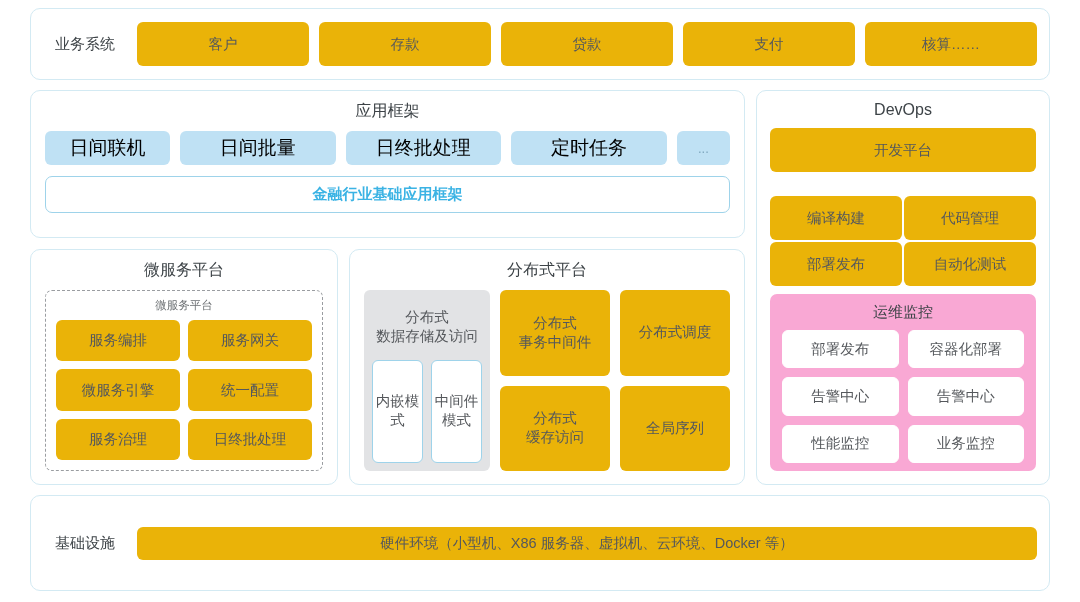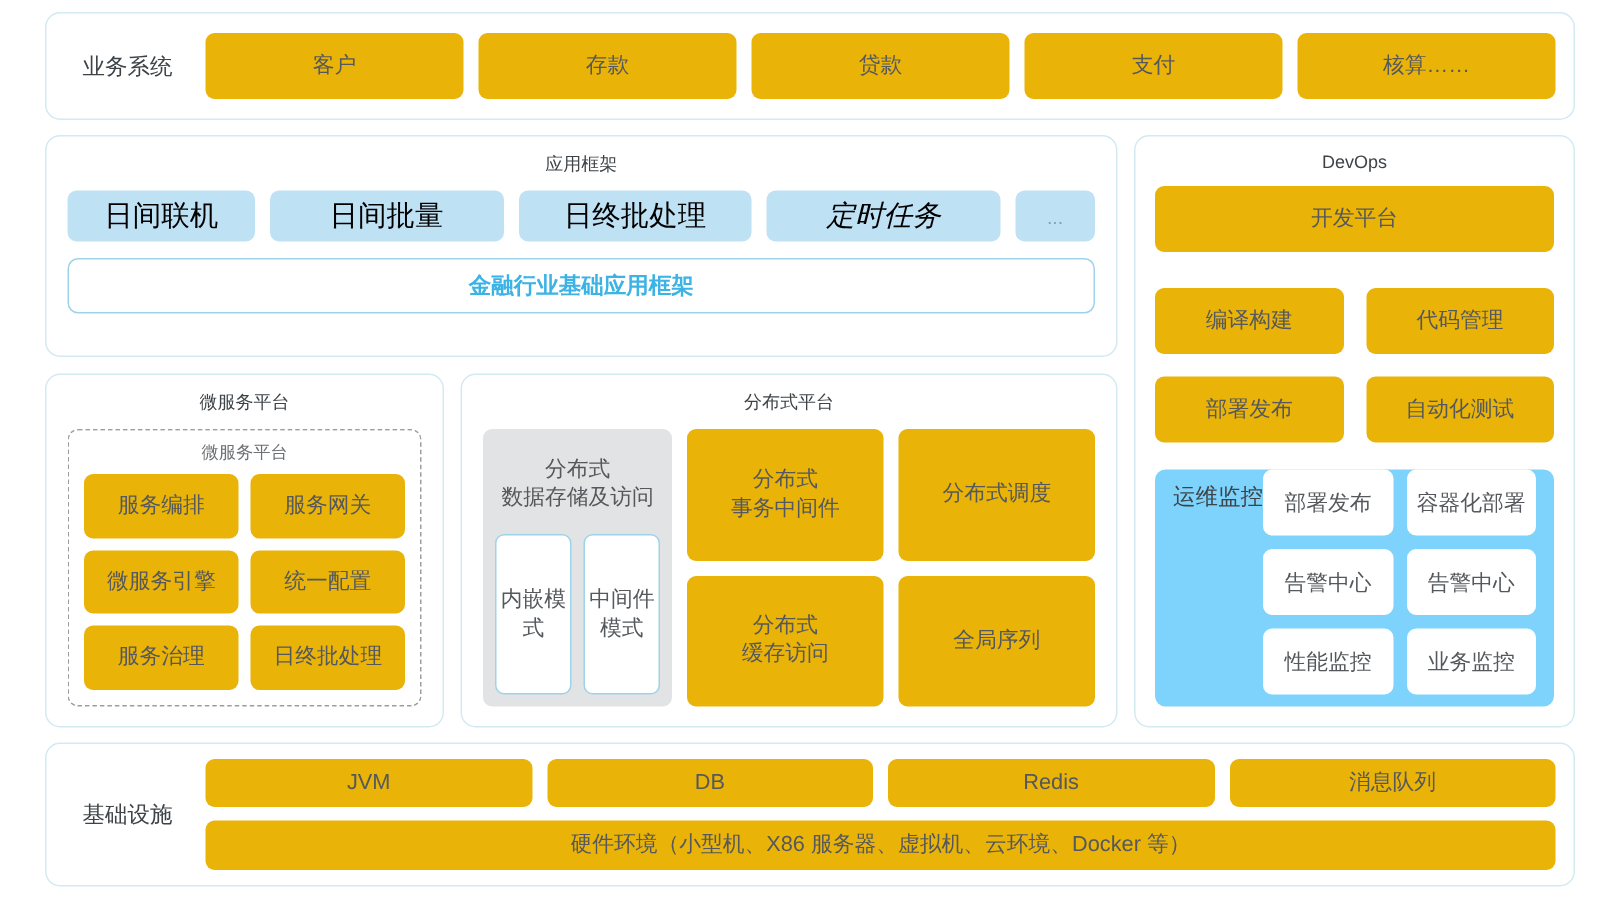--- a/index.html
+++ b/index.html
@@ -43,21 +43,21 @@
     border: 1px solid #9ed3ea;
     border-radius: 6px;
     color: #55585c;
     display: flex; align-items: center; justify-content: center;
     text-align: center;
     font-size: 14.5px;
   }
 
   .panel-title {
     text-align: center;
-    font-size: 12px;
+    font-size: 16px;
     color: #3d4347;
     padding: 10px 0 9px 0;
   }
 
   
   .row-biz {
     height: 72px;
     display: flex; align-items: center;
     padding: 0 12px;
     gap: 10px;
@@ -80,37 +80,37 @@
   .mid-left { width: 715px; display: flex; flex-direction: column; gap: 11px; }
   .mid-right { flex: 1; }
 
   
   .appfw { height: 148px; padding: 0 14px 12px 14px; }
   .appfw .chips { display: flex; gap: 10px; }
   .appfw .chips .chip-blue { height: 34px; }
   .appfw .chips .c1 { flex: 1.22; }
   .appfw .chips .c2 { flex: 1.52; }
   .appfw .chips .c3 { flex: 1.52; }
-  .appfw .chips .c4 { flex: 1.52; font-style: italic; }
+  .appfw .chips .c4 { flex: 1.52; }
   .appfw .chips .c5 { flex: 0.52; font-size: 13px; color:#7da6bd; }
   .fw-bar {
     margin-top: 11px;
     height: 37px;
     border: 1px solid #9ed3ea;
     border-radius: 7px;
     background: #fff;
     display: flex; align-items: center; justify-content: center;
     color: #3bb3e4;
     font-size: 15px;
     font-weight: bold;
   }
 
   
   .mid-lower { display: flex; gap: 11px; flex: 1; }
-  .msp { width: 266px; padding: 0 14px 13px 14px; display: flex; flex-direction: column; }
+  .msp { width: 308px; padding: 0 14px 13px 14px; display: flex; flex-direction: column; }
   .msp-inner {
     flex: 1;
     border: 1px dashed #9a9da1;
     border-radius: 7px;
     padding: 7px 10px 10px 10px;
     display: flex; flex-direction: column;
   }
   .msp-inner .sub-title {
     text-align: center;
     font-size: 11.5px;
@@ -139,28 +139,28 @@
     text-align: center; color: #55585c; font-size: 14.5px; line-height: 1.3;
     padding: 18px 0 14px 0;
   }
   .dist-col1 .bigbox .sub { flex:1; display:flex; flex-direction: row; gap: 8px; }
   .dist-col1 .bigbox .sub .chip-white { flex: 1; }
   .dist-col23 { flex: 1; display: grid; grid-template-columns: 1fr 1fr; grid-template-rows: 1fr 1fr; gap: 10px; }
 
   
   .devops { padding: 0 13px 13px 13px; display: flex; flex-direction: column; height: 100%; }
   .devops .dev-plat { height: 44px; margin-bottom: 24px; }
-  .devops .dev-grid { display: grid; grid-template-columns: 1fr 1fr; gap: 15px; margin-bottom: 18px; }
+  .devops .dev-grid { display: grid; grid-template-columns: 1fr 1fr; gap: 2px; margin-bottom: 8px; }
   .devops .dev-grid .chip { height: 44px; }
   .ops {
     flex: 1;
-    background: #7dd3fc;
+    background: #f9a8d4;
     border-radius: 7px;
     padding: 0 12px 8px 12px;
-    display: flex; 
+    display: flex; flex-direction: column;
   }
   .ops .ops-title { text-align: center; font-size: 15px; color: #3d4347; padding: 9px 0 8px 0; }
   .ops .ops-grid {
     flex: 1;
     display: grid; grid-template-columns: 1fr 1fr; grid-template-rows: 1fr 1fr 1fr;
     gap: 9px;
   }
   .ops .ops-grid .chip-white { border-color: #ffffff; }
 
   
@@ -296,23 +296,17 @@
           </div>
         </div>
       </div>
     </div>
 
   </div>
 
   <div class="card row-infra">
     <div class="side-label">基础设施</div>
     <div class="stack">
-      <div class="top">
-        <div class="chip">JVM</div>
-        <div class="chip">DB</div>
-        <div class="chip">Redis</div>
-        <div class="chip">消息队列</div>
-      </div>
       <div class="chip hw">硬件环境（小型机、X86 服务器、虚拟机、云环境、Docker 等）</div>
     </div>
   </div>
 
 </div>
 
 </body></html>

